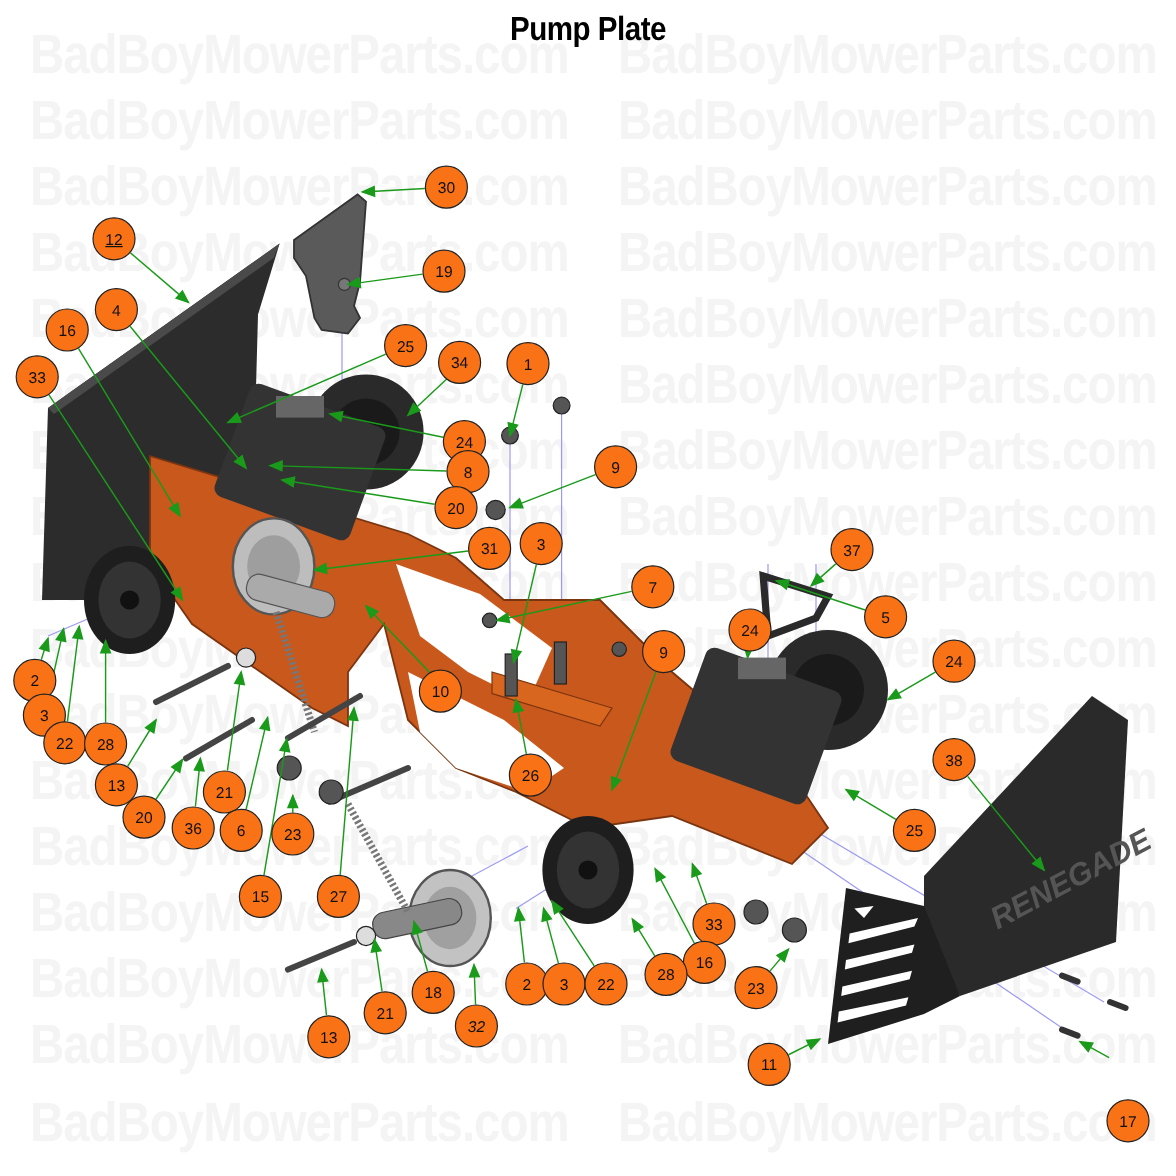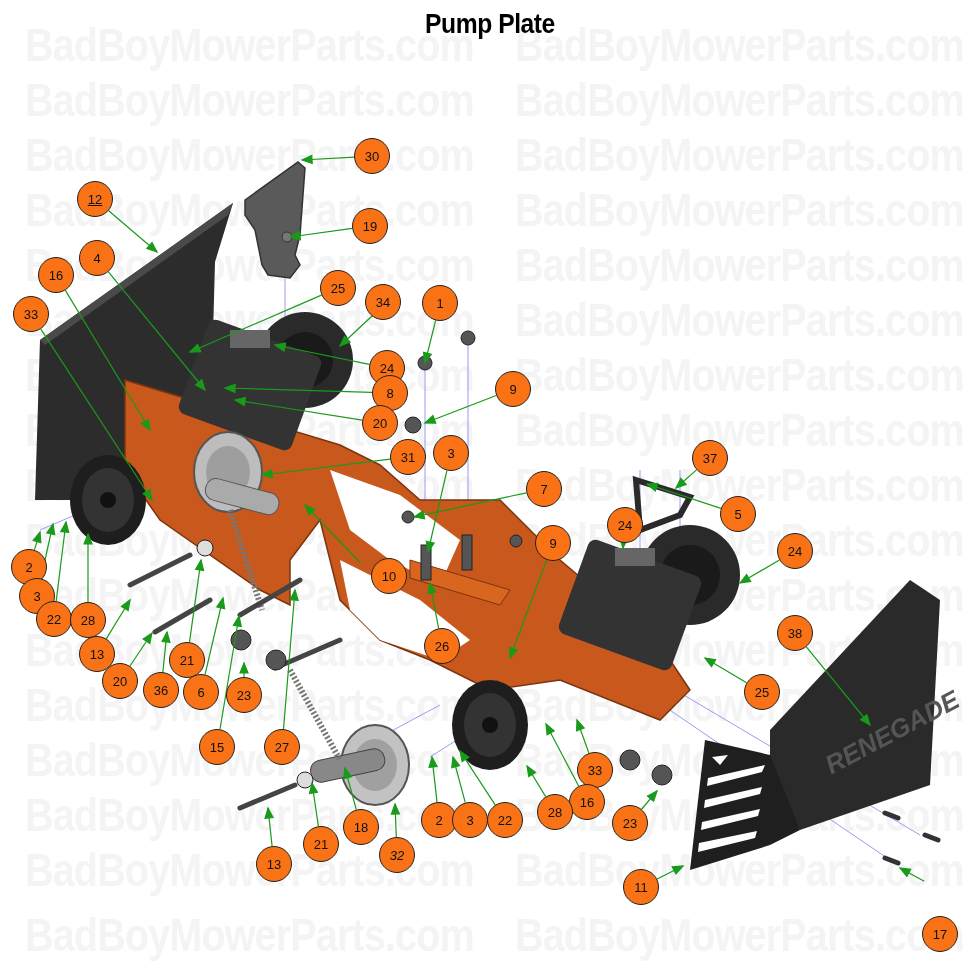--- a/index.html
+++ b/index.html
@@ -293,21 +293,21 @@
     <div class="callout" style="left: 513px; top: 389px;">9</div>
     <div class="callout" style="left: 408px; top: 457px;">31</div>
     <div class="callout" style="left: 451px; top: 453px;">3</div>
     <div class="callout" style="left: 710px; top: 458px;">37</div>
     <div class="callout" style="left: 544px; top: 489px;">7</div>
     <div class="callout" style="left: 738px; top: 514px;">5</div>
     <div class="callout" style="left: 553px; top: 543px;">9</div>
     <div class="callout" style="left: 625px; top: 525px;">24</div>
     <div class="callout" style="left: 795px; top: 551px;">24</div>
     <div class="callout" style="left: 29px; top: 567px;">2</div>
-    <div class="callout" style="left: 389px; top: 576px;">10</div>
+    <div class="callout" style="left: 367px; top: 576px;">10</div>
     <div class="callout" style="left: 37px; top: 596px;">3</div>
     <div class="callout" style="left: 54px; top: 619px;">22</div>
     <div class="callout" style="left: 88px; top: 620px;">28</div>
     <div class="callout" style="left: 442px; top: 646px;">26</div>
     <div class="callout" style="left: 795px; top: 633px;">38</div>
     <div class="callout" style="left: 97px; top: 654px;">13</div>
     <div class="callout" style="left: 187px; top: 660px;">21</div>
     <div class="callout" style="left: 120px; top: 681px;">20</div>
     <div class="callout" style="left: 161px; top: 690px;">36</div>
     <div class="callout" style="left: 201px; top: 692px;">6</div>

